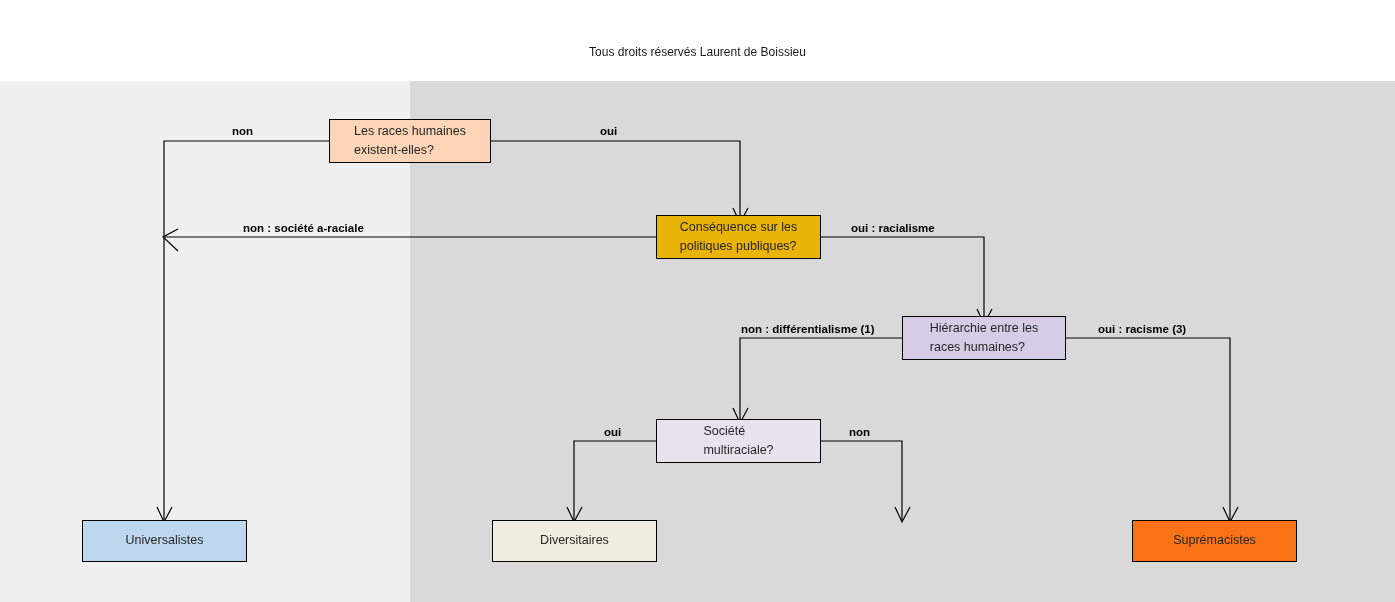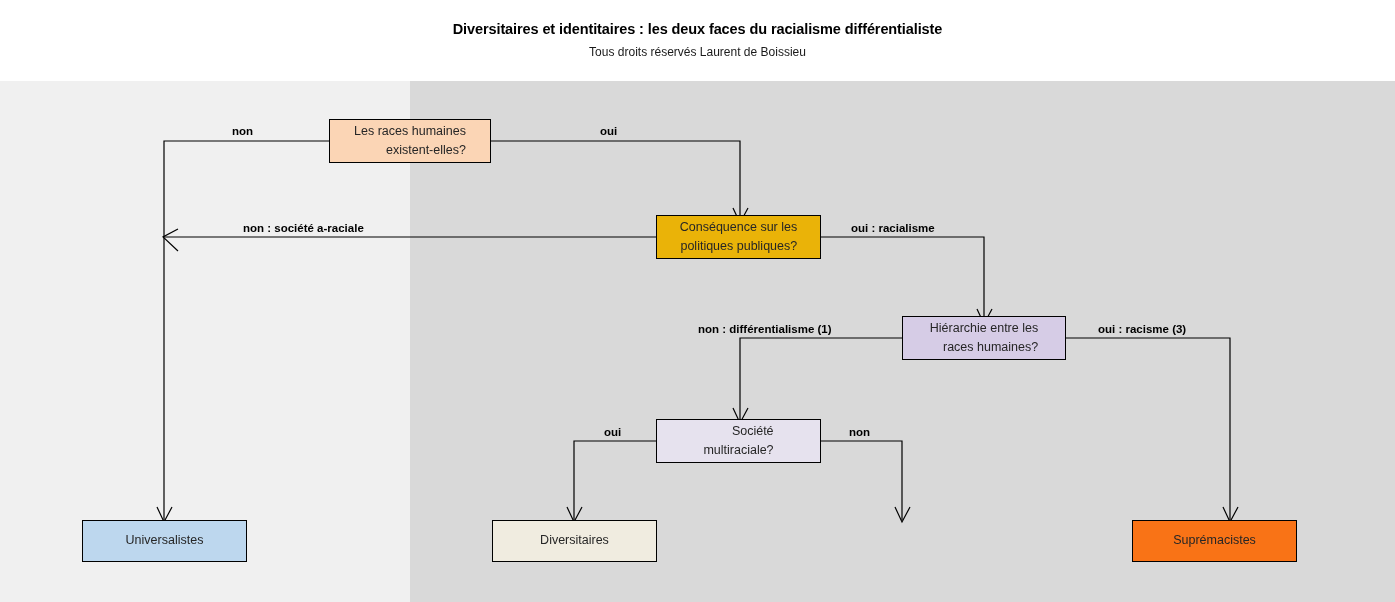--- a/index.html
+++ b/index.html
@@ -75,21 +75,21 @@
     position: absolute;
     box-sizing: border-box;
     border: 1.2px solid #000000;
     display: flex;
     flex-direction: column;
     align-items: center;
     justify-content: center;
     color: #262626;
     font-size: 12.5px;
     line-height: 1.55;
-    text-align: right;
+    text-align: left;
     white-space: pre-line;
   }
   .node .sub {
     font-size: 9.5px;
     line-height: 1.3;
     margin-top: 1px;
   }
 
   
   .edge-label {
@@ -99,21 +99,20 @@
     color: #000000;
     white-space: nowrap;
   }
 </style>
 </head>
 <body>
 
 <div id="page">
 
   <div id="header">
-    <div id="title">Diversitaires et identitaires : les deux faces du racialisme différentialiste</div>
     <div id="subtitle">Tous droits réservés Laurent de Boissieu</div>
   </div>
 
   <div id="canvas">
 
     <div class="band" id="band-left"></div>
     <div class="band" id="band-right"></div>
 
     <svg id="wires" viewBox="0 0 1395 521">
 
@@ -144,21 +143,21 @@
     </svg>
 
     <div class="edge-label" style="left:232px; top:44px;">non</div>
 
     <div class="edge-label" style="left:600px; top:44px;">oui</div>
 
     <div class="edge-label" style="left:243px; top:141px;">non : société a-raciale</div>
 
     <div class="edge-label" style="left:851px; top:141px;">oui : racialisme</div>
 
-    <div class="edge-label" style="left:698px; top:242px;">non : différentialisme (1)</div>
+    <div class="edge-label" style="left:741px; top:242px;">non : différentialisme (1)</div>
 
     <div class="edge-label" style="left:1098px; top:242px;">oui : racisme (3)</div>
 
     <div class="edge-label" style="left:604px; top:345px;">oui</div>
 
     <div class="edge-label" style="left:849px; top:345px;">non</div>
 
     <div class="node" style="left:329px; top:38px; width:162px; height:44px; background:#fbd5b5;">
       <span>Les races humaines
 existent-elles?</span>

